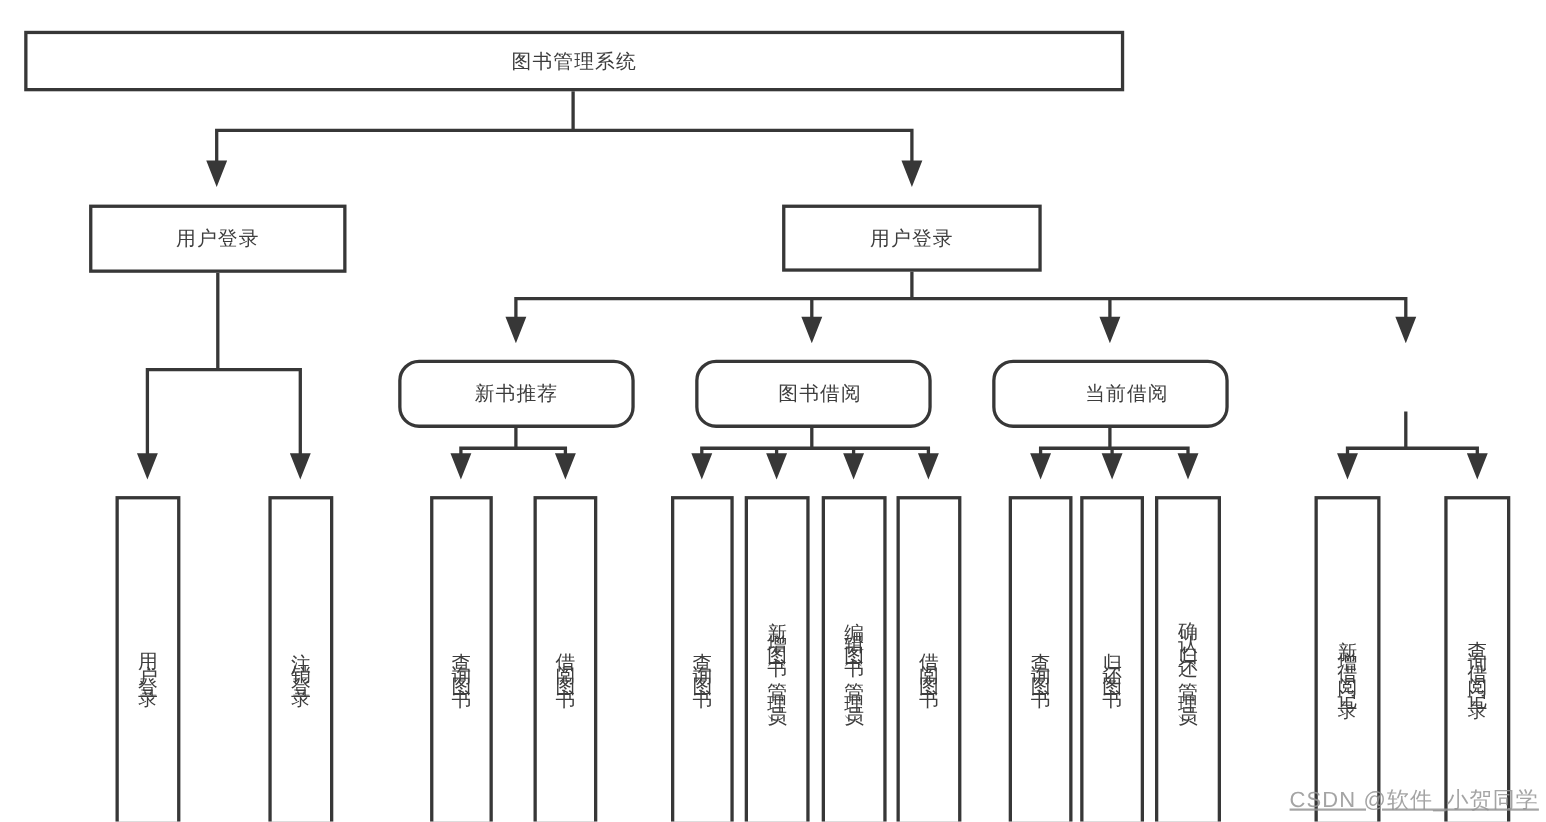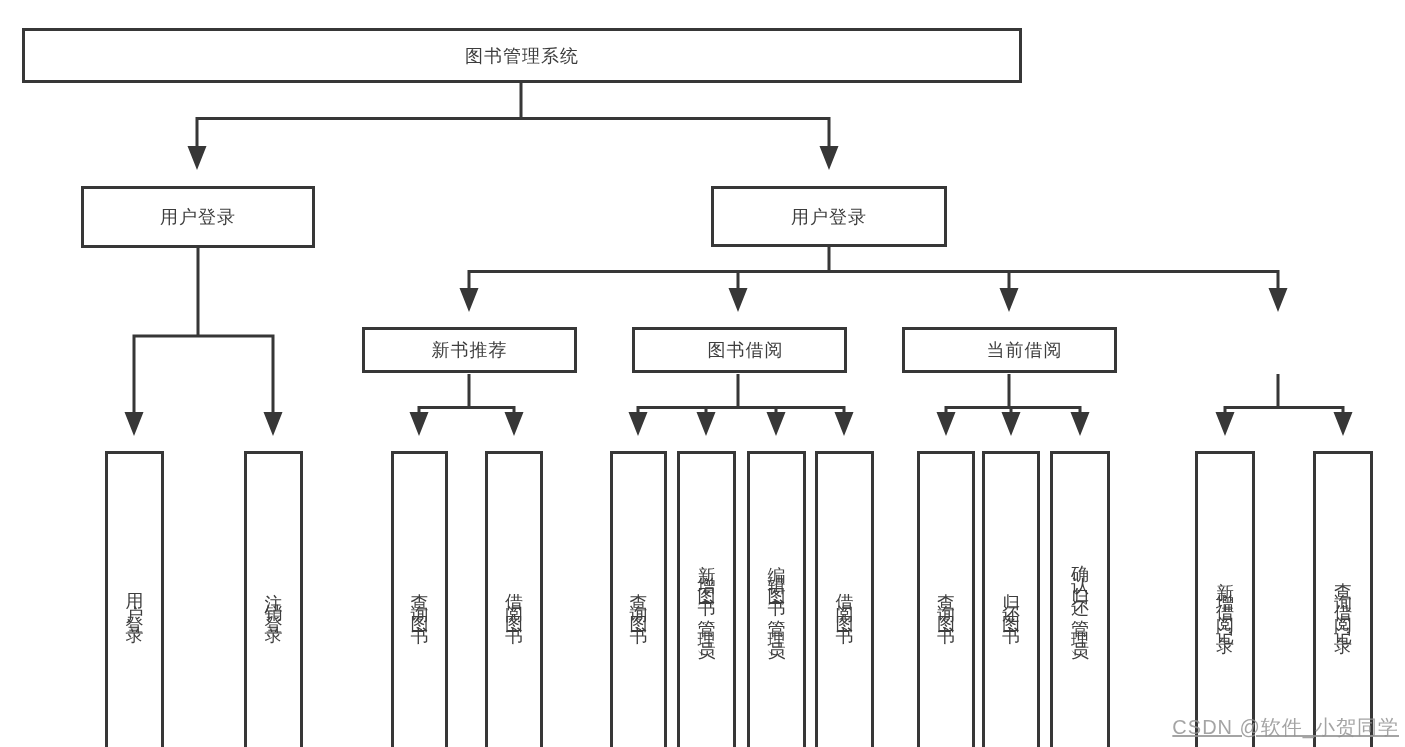--- a/index.html
+++ b/index.html
@@ -15,21 +15,21 @@
   }
   .box.h{font-size:18px;letter-spacing:1px;}
   .box.v{
     writing-mode:vertical-rl;text-orientation:mixed;
     font-size:18px;line-height:1;letter-spacing:11px;
   }
   
   .n-root{left:22px;top:13px;width:1000px;height:55px;}
   .n-user-login{left:81px;top:171px;width:234px;height:62px;}
   .n-book-mgmt{left:711px;top:171px;width:236px;height:61px;}
-  .n-l3{top:312px;width:215px;height:46px;}
+  .n-l3{top:312px;width:215px;height:62px;border-radius:19px;}
   .n-new-book{left:362px;}
   .n-book-borrow{left:632px;padding-left:12px;}
   .n-cur-borrow{left:902px;padding-left:30px;}
   .n-borrow-rec{left:1171px;}
   
   .leaf{top:436px;height:299px;}
   .lf1{left:105px;width:59px;}
   .lf2{left:244px;width:59px;}
   .lf3{left:391px;width:57px;}
   .lf4{left:485px;width:58px;}

